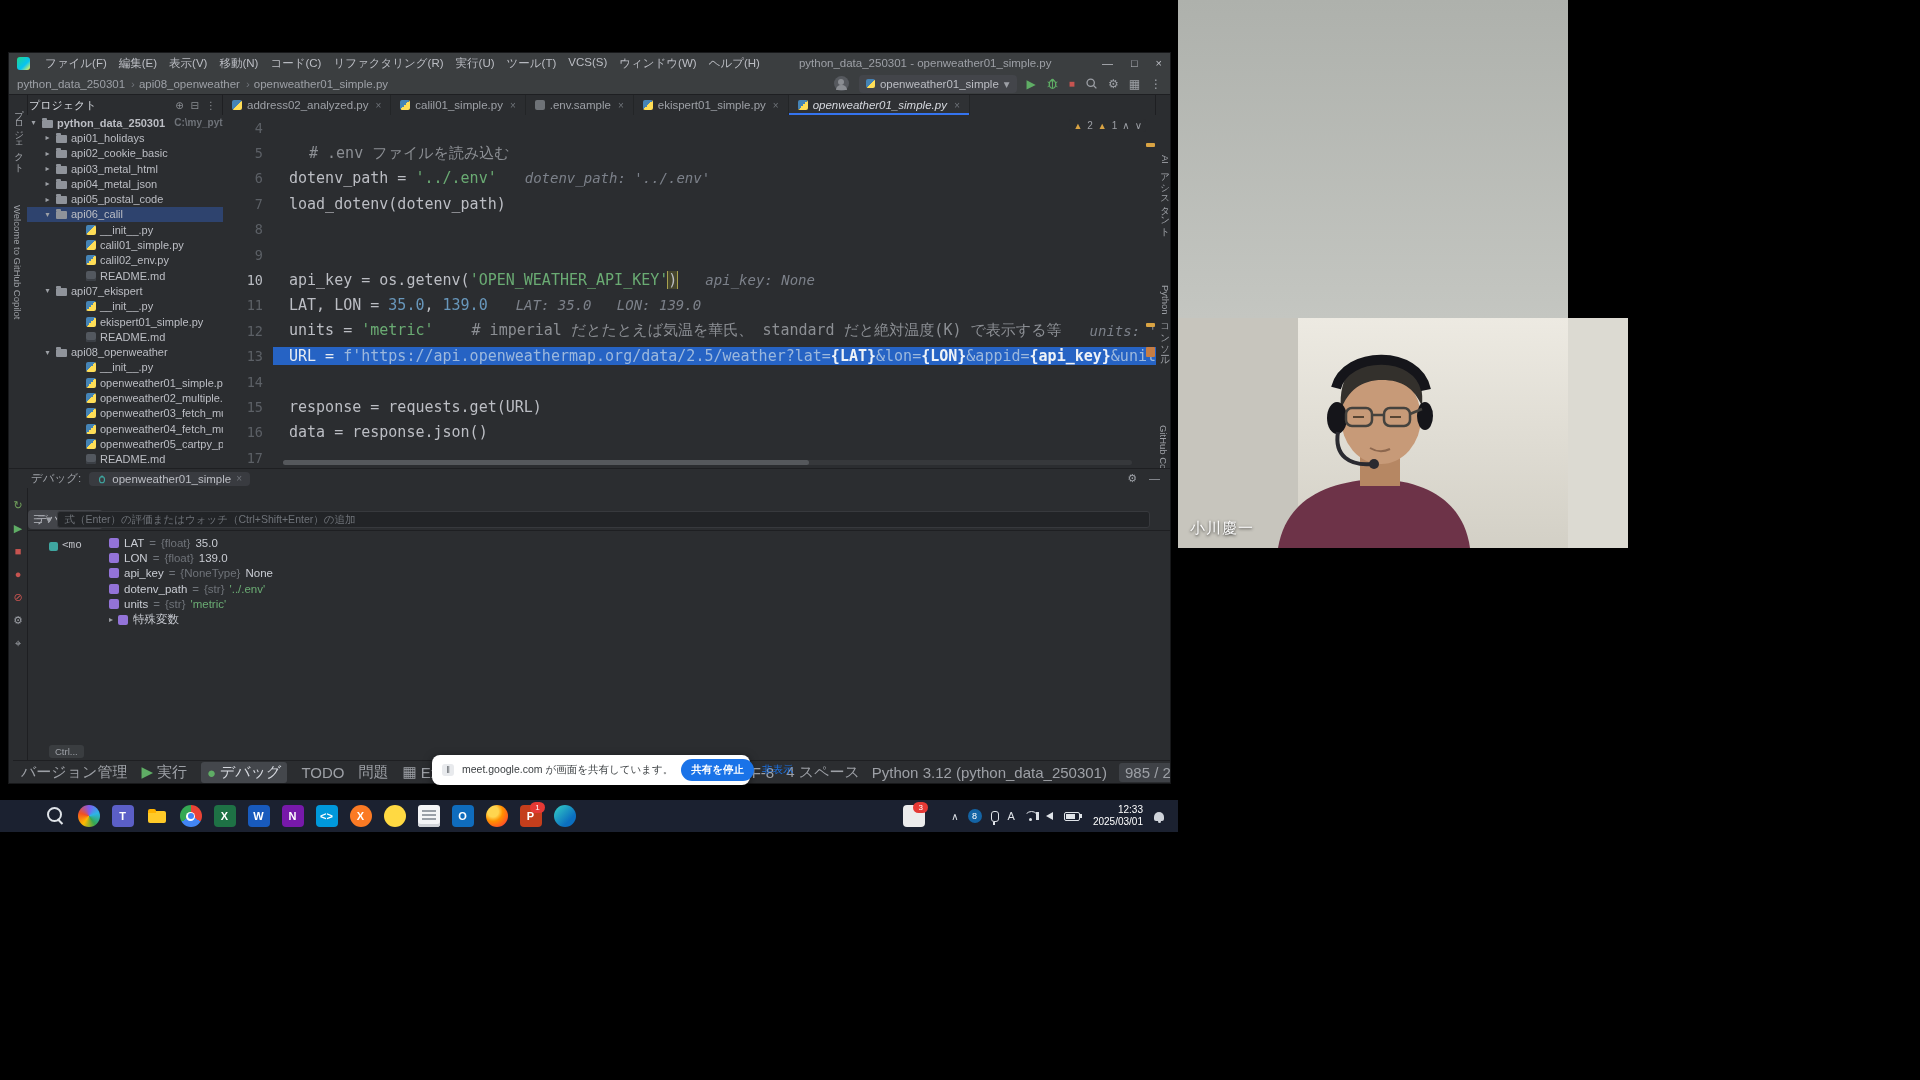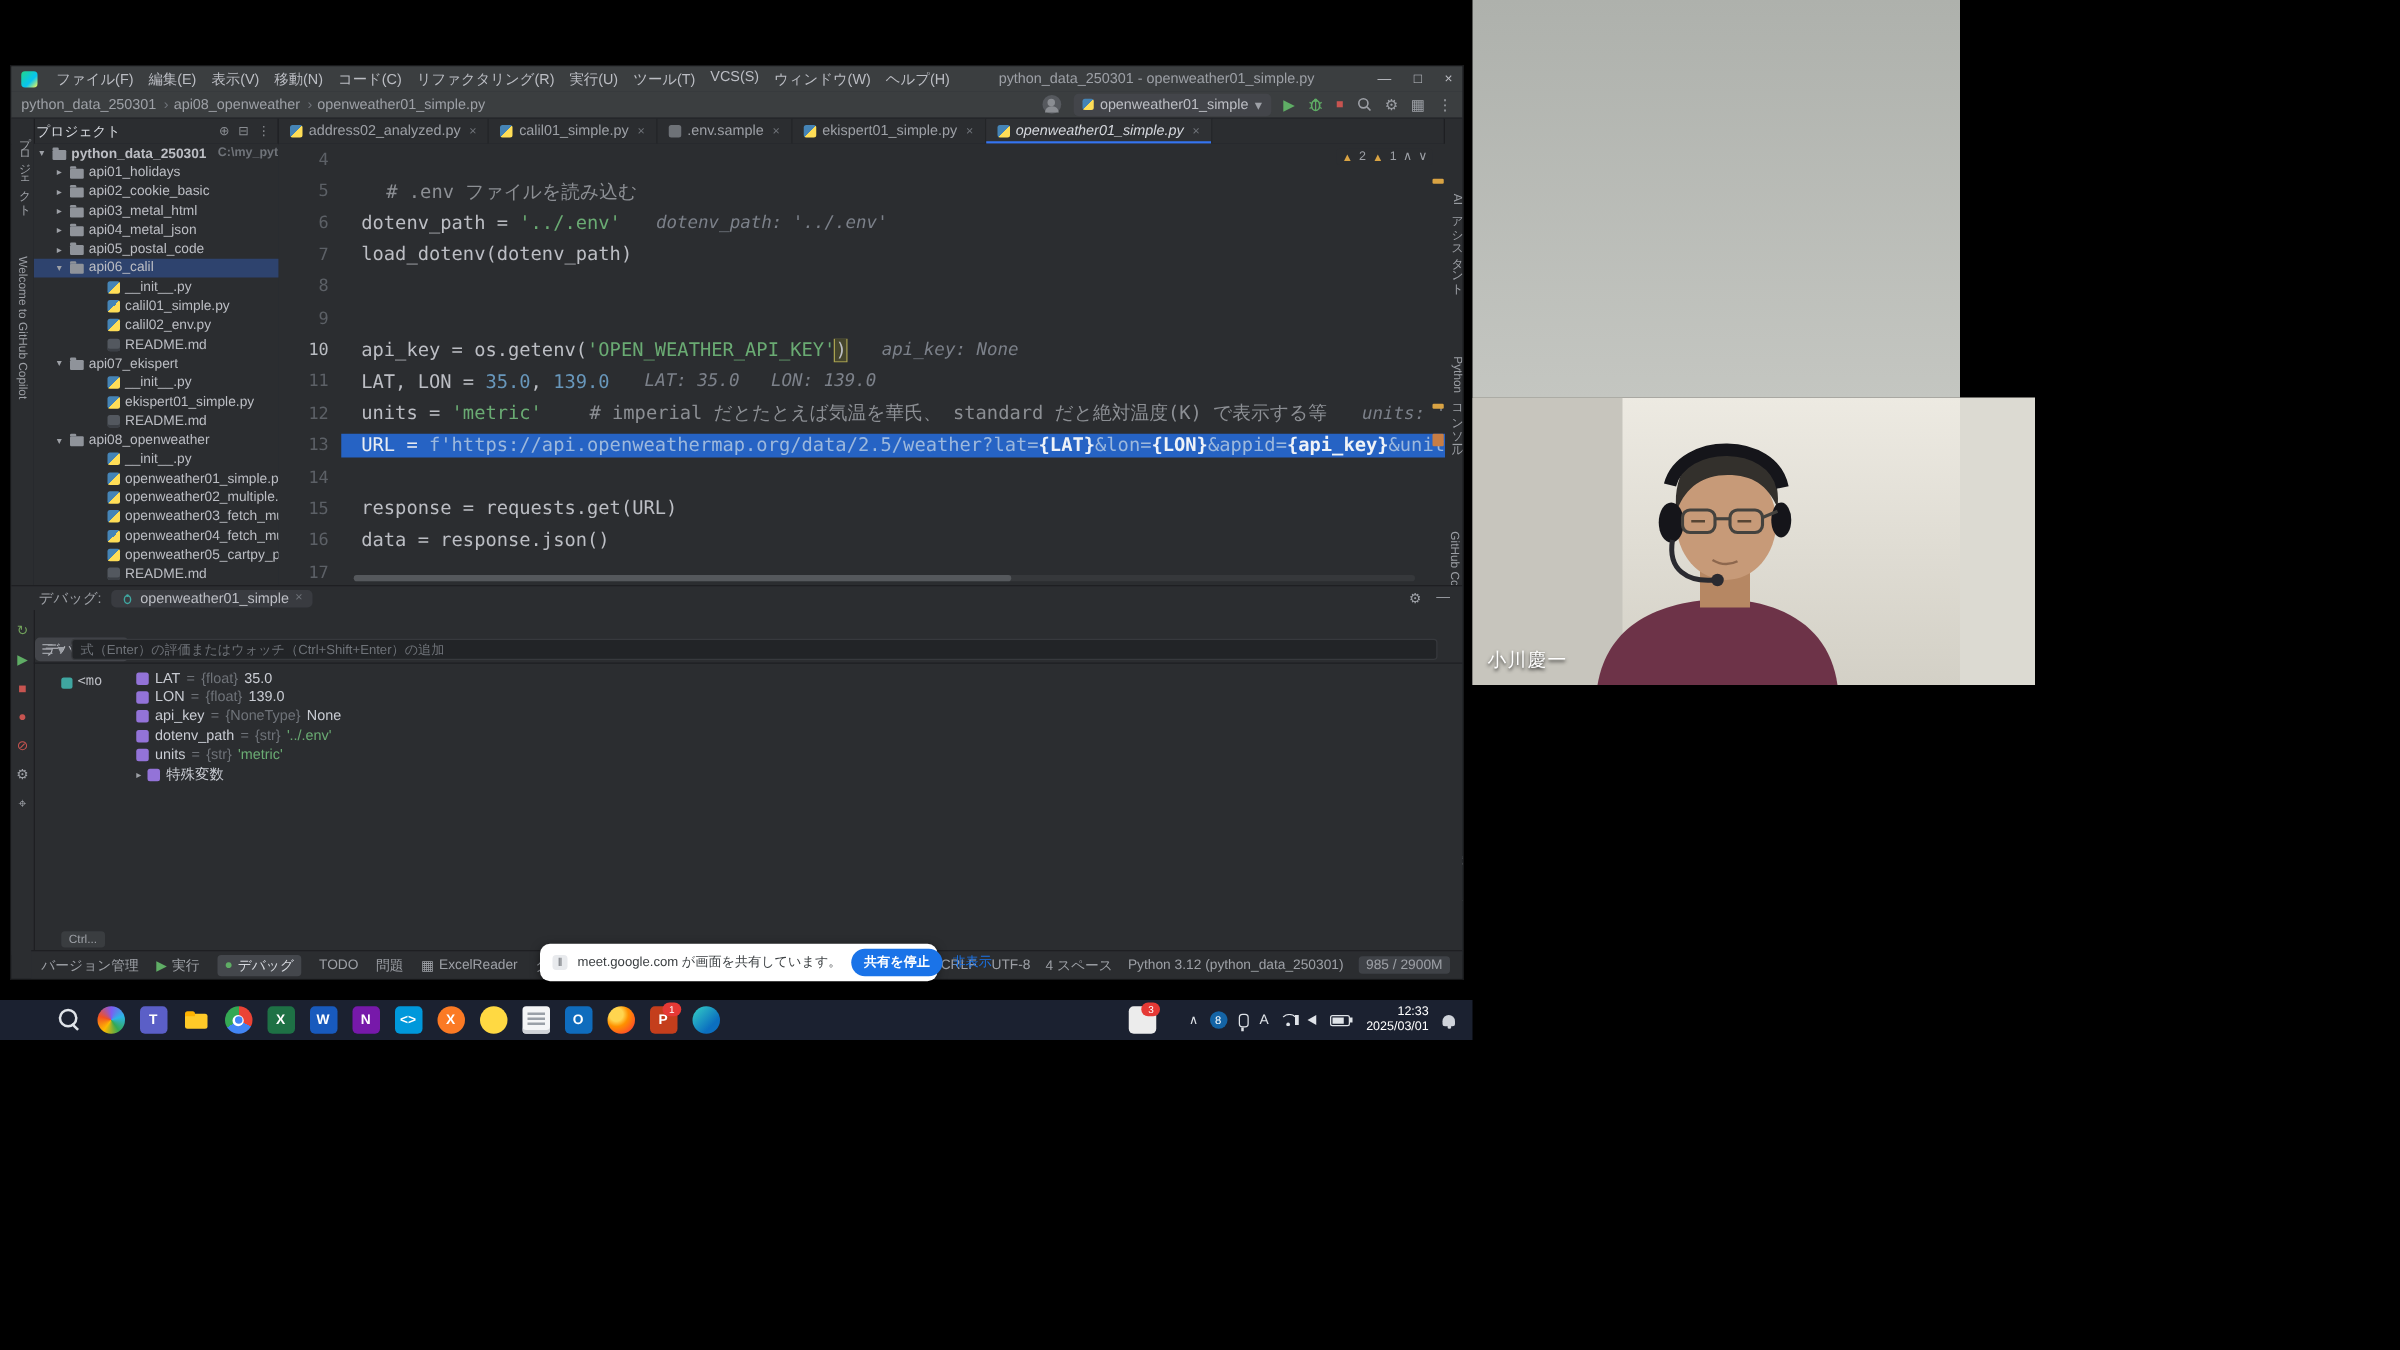--- a/index.html
+++ b/index.html
@@ -104,21 +104,21 @@
   .vars{position:absolute;left:100px;top:66px;right:36px;font-size:11.5px;color:#c9ccd3;}
   .vrow{display:flex;align-items:center;height:15.4px;gap:5px;}
   .vic{width:10px;height:10px;border-radius:2px;background:#9373d8;flex:none;display:flex;align-items:center;justify-content:center;color:#fff;font-size:7px;}
   .vn{color:#c9ccd3;} .veq{color:#6f7379;} .vt{color:#6f7379;text-align:center;}
   .v-pl{color:#c9ccd3;} .v-str{color:#6aab73;}
   .vspecial{display:flex;align-items:center;gap:5px;height:15.4px;}
   .vspecial .arr{color:#9da0a6;font-size:8px;}
   .ctrlchip{position:absolute;left:40px;bottom:6px;background:#3a3d40;border-radius:3px;padding:1px 6px;font-size:9.5px;color:#9da0a6;}
 
   
-  .statusbar{position:absolute;left:16px;bottom:0;right:0;height:22px;background:#2b2d30;border-top:1px solid #1e1f22;display:flex;padding:0 10px 0 8px;font-size:11px;color:#9da0a6;gap:14px;}
+  .statusbar{position:absolute;left:4px;bottom:0;right:0;height:22px;background:#2b2d30;border-top:1px solid #1e1f22;display:flex;padding:0 10px 0 8px;font-size:15px;color:#9da0a6;gap:14px;}
   .sitem{display:flex;align-items:center;gap:4px;white-space:nowrap;}
   .sitem.active{background:#44474c;border-radius:3px;padding:1px 6px;color:#d5d8de;}
   .sitem .sg:empty{display:none;}
   .sright{margin-left:auto;display:flex;align-items:center;gap:12px;}
   .sitem.mem{background:#3f4247;border-radius:3px;padding:1px 6px;}
   .padlock{width:8px;height:6px;border-radius:1px;background:#9da0a6;position:relative;display:inline-block;margin-top:4px;}
   .padlock::before{content:"";position:absolute;top:-4px;left:1px;width:4px;height:4px;border:1.5px solid #9da0a6;border-bottom:none;border-radius:3px 3px 0 0;}
 
   
   .meetbar{position:absolute;left:432px;top:755px;width:318px;height:30px;background:#fff;border-radius:8px;box-shadow:0 2px 8px rgba(0,0,0,.5);display:flex;align-items:center;padding:0 10px;gap:8px;box-sizing:border-box;z-index:5;}

